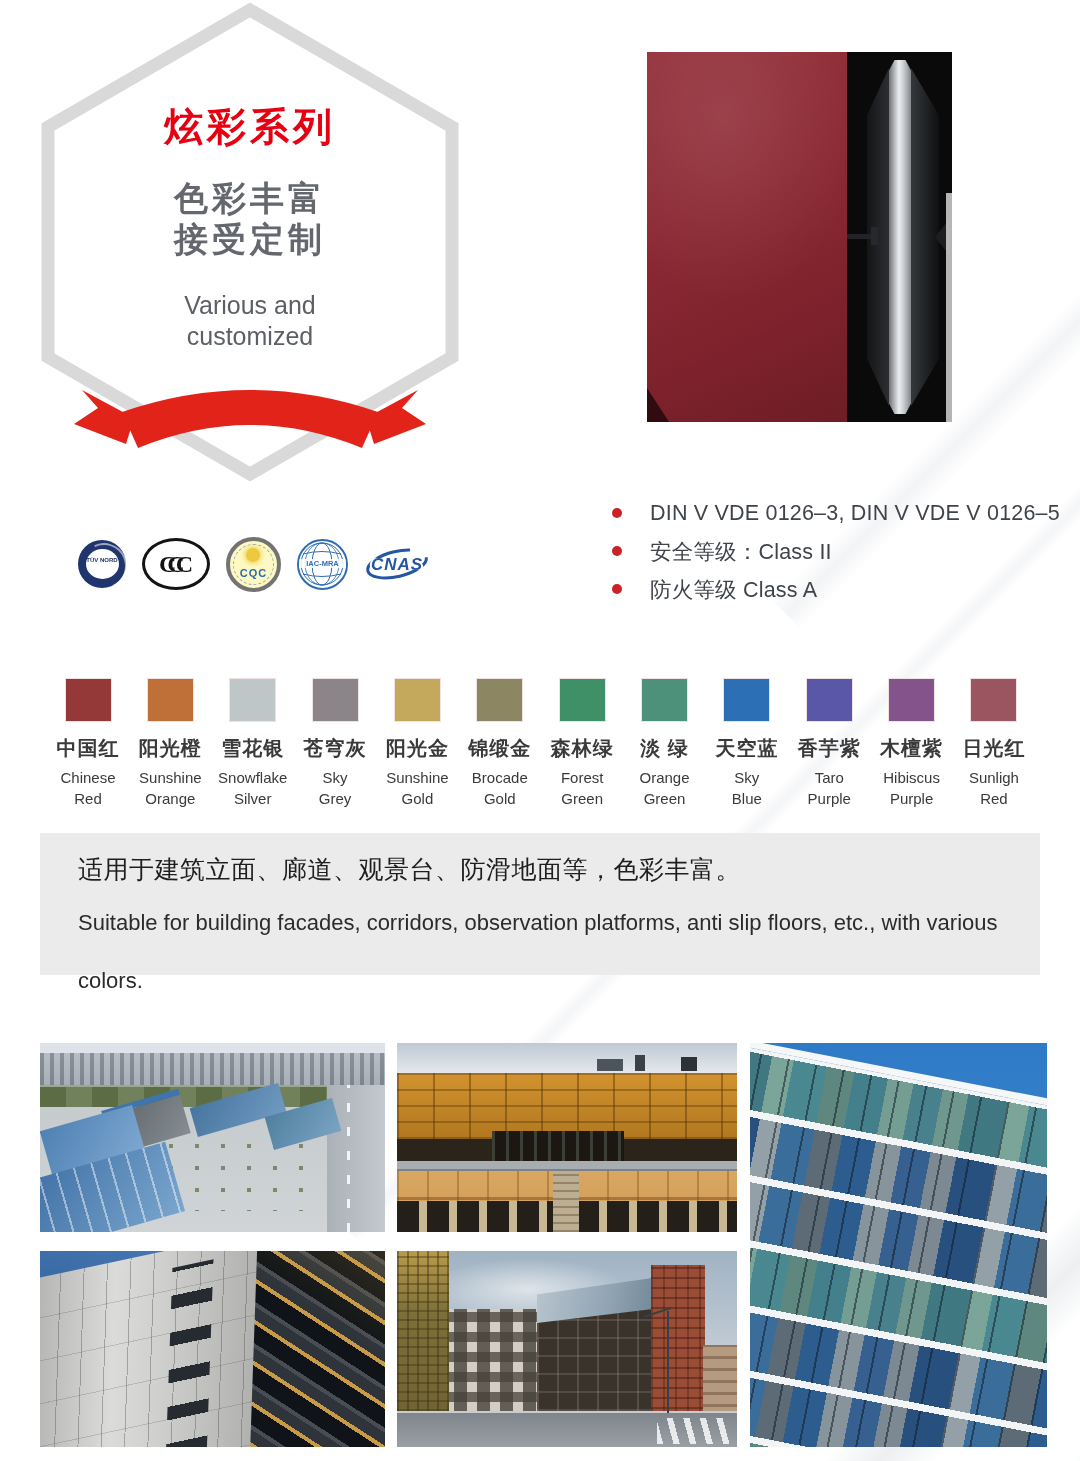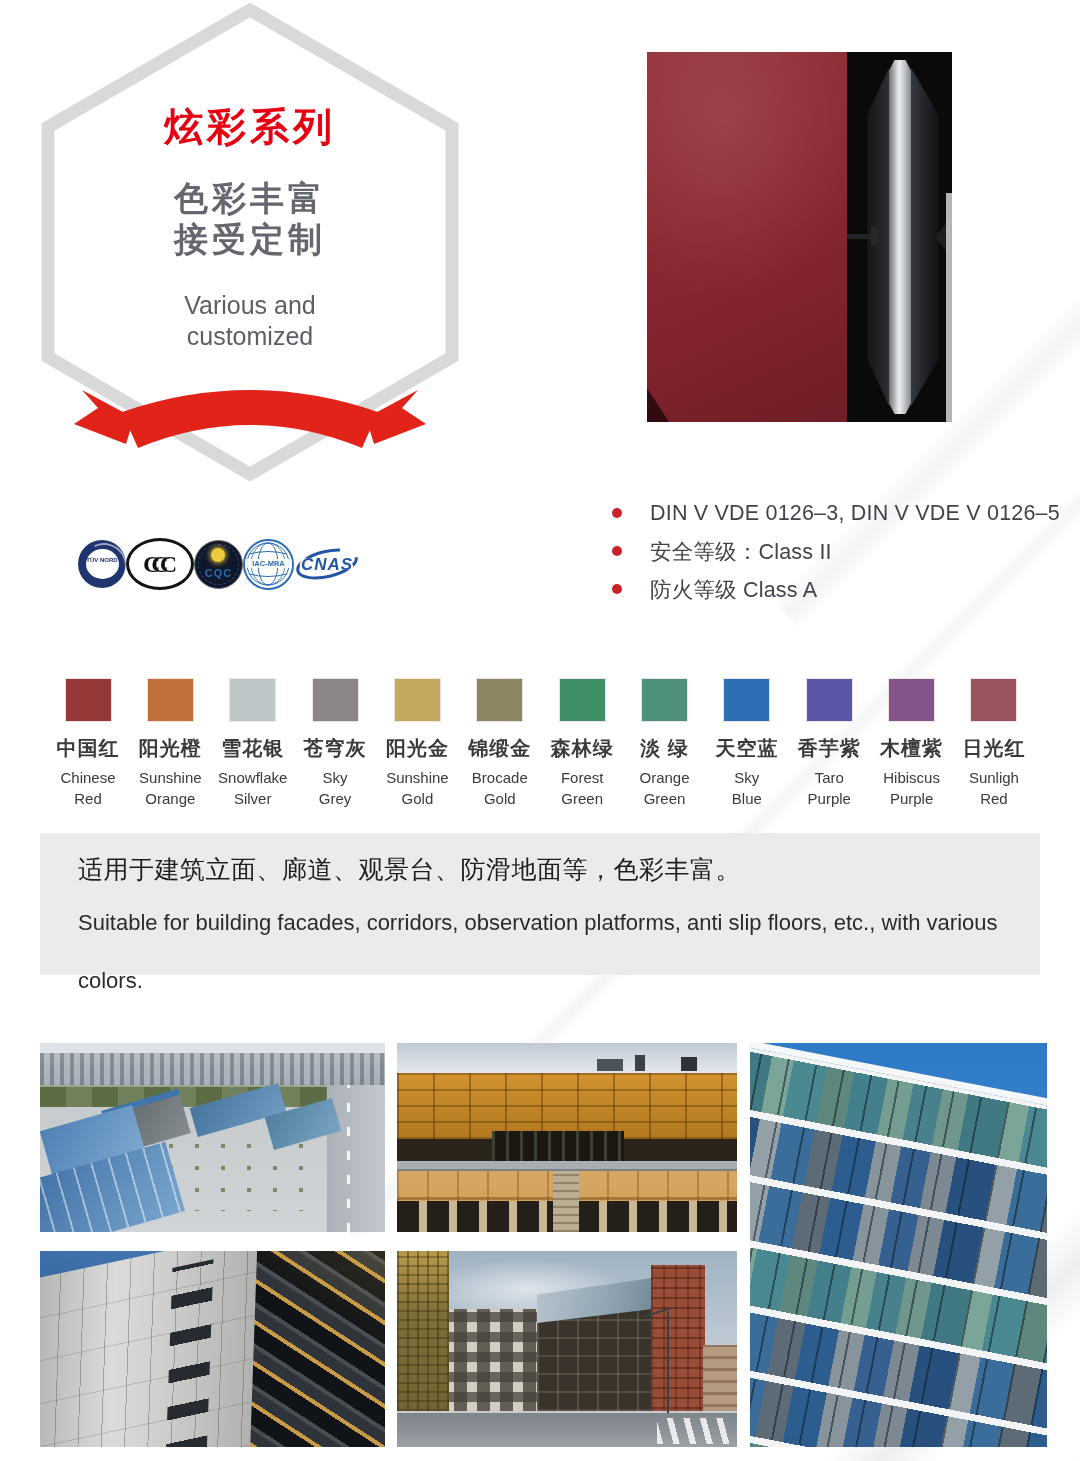--- a/index.html
+++ b/index.html
@@ -41,32 +41,32 @@
   .fin-r{position:absolute;left:64px;top:16px;bottom:16px;width:28px;
      background:linear-gradient(90deg,#35383c,#0f1012);
      clip-path:polygon(0 0,100% 14%,100% 86%,0 100%);}
   .arm{position:absolute;left:0;top:182px;width:26px;height:5px;background:#222326;}
   .arm-block{position:absolute;left:24px;top:175px;width:7px;height:18px;background:#27282b;}
   .bracket{position:absolute;left:88px;top:166px;width:15px;height:38px;background:#1d1e20;
      clip-path:polygon(0 50%,100% 0,100% 100%);}
   .edge-light{position:absolute;right:0;bottom:0;width:6px;height:62%;background:#d3d4d5;opacity:.85;}
 
   
-  .certs{left:78px;top:538px;height:52px;display:flex;align-items:center;z-index:2;}
+  .certs{left:78px;top:538px;height:52px;display:flex;align-items:center;gap:16px;z-index:2;}
   .logo{position:relative;flex:none;}
   .tuv{width:48px;height:48px;border-radius:50%;background:#20356e;}
   .tuv .disc{position:absolute;left:8px;top:9px;width:33px;height:30px;border-radius:50%;background:#fff;}
   .tuv .txt{position:absolute;left:0;top:17px;width:100%;text-align:center;
             font-size:6px;font-weight:bold;color:#20356e;letter-spacing:0;}
   .tuv .arc{position:absolute;left:3px;top:3px;width:42px;height:42px;border-radius:50%;
             border:2px solid rgba(255,255,255,.55);border-left-color:transparent;border-bottom-color:transparent;transform:rotate(20deg);}
   .ccc{width:62px;height:46px;border:3px solid #131313;border-radius:50%;background:#fff;
        display:flex;align-items:center;justify-content:center;}
   .ccc span{font-size:24px;font-weight:bold;color:#131313;letter-spacing:-9px;margin-left:-9px;font-family:"Liberation Serif","DejaVu Serif",serif;}
-  .cqc{width:47px;height:47px;border-radius:50%;background:#0f172a;border:1px solid #737373;}
+  .cqc{width:47px;height:47px;border-radius:50%;background:#fef9c3;border:4px solid #737373;}
   .cqc::before{content:"";position:absolute;inset:3px;border:1px dashed rgba(60,110,170,.55);border-radius:50%;}
   .cqc .sun{position:absolute;left:16px;top:7px;width:14px;height:14px;border-radius:50%;
             background:#edc93d;box-shadow:0 0 4px 2px rgba(237,201,61,.65);}
   .cqc .txt{position:absolute;left:0;bottom:9px;width:100%;text-align:center;
             font-size:11px;font-weight:bold;color:#2a6bb0;letter-spacing:1px;}
   .iaf{width:47px;height:47px;border-radius:50%;border:2px solid #2e6db4;background:#fff;overflow:hidden;}
   .iaf svg{position:absolute;left:0;top:0;}
   .iaf .txt{position:absolute;left:0;top:18px;width:100%;text-align:center;background:rgba(255,255,255,.85);
             font-size:7.5px;font-weight:bold;color:#2e6db4;letter-spacing:0;}
   .cnas{width:66px;height:48px;}

